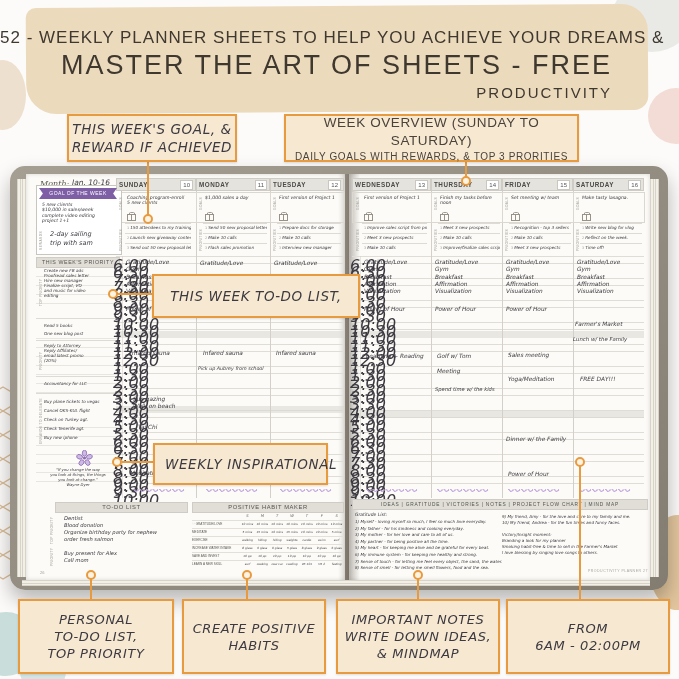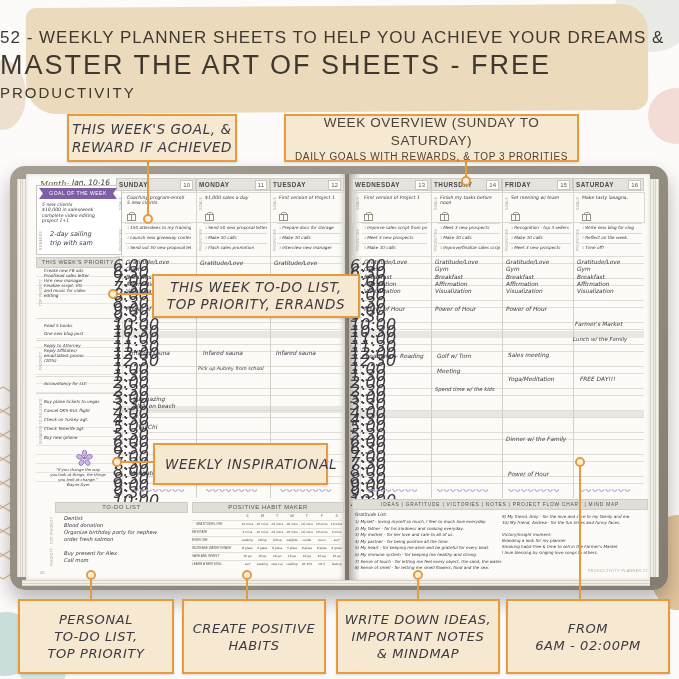--- a/index.html
+++ b/index.html
@@ -4,21 +4,21 @@
 <style>
   html,body{margin:0;padding:0;background:#fdfdfc;}
   .canvas{position:relative;width:679px;height:679px;overflow:hidden;background:#fcfbf9;
           font-family:"Liberation Sans",sans-serif;}
   .abs{position:absolute;}
   
   .blob{position:absolute;border-radius:50%;z-index:0;}
   
   .brush{position:absolute;left:26px;top:6px;width:622px;height:106px;background:#ecdabd;
          border-radius:10px 26px 14px 30px;transform:rotate(-.4deg);z-index:1;}
-  .hl{position:absolute;left:0;width:612px;text-align:left;color:#3e382f;letter-spacing:1px;z-index:2;white-space:nowrap;}
+  .hl{position:absolute;left:0;width:612px;text-align:right;color:#3e382f;letter-spacing:1px;z-index:2;white-space:nowrap;}
   
   .callout{position:absolute;background:#f7e8d2;border:2px solid #e89a3f;z-index:8;
            display:flex;flex-direction:column;justify-content:center;text-align:center;
            color:#4a4339;letter-spacing:.6px;box-shadow:0 1px 2px rgba(0,0,0,.12);}
   .callout span{display:block;}
   .conn{position:absolute;background:#e89a3f;z-index:7;}
   .dot{position:absolute;width:6px;height:6px;border:2px solid #e89a3f;border-radius:50%;background:#fdf3e2;z-index:7;}
   
   .cover{position:absolute;left:10px;top:166px;width:658px;height:424px;border-radius:15px;
          background:linear-gradient(145deg,#a59e93,#837c71);box-shadow:0 10px 20px rgba(0,0,0,.28);z-index:1;}
@@ -570,21 +570,20 @@
       <span>&nbsp;</span>
       <span>Victory/Insight moment:</span>
       <span>Branding a look for my planner</span>
       <span>Smoking habit-free &amp; time to sell in the Farmer's Market</span>
       <span>I love blessing by singing love songs to others.</span>
     </div>
   <div class="footer" style="left:588px;top:569px;">PRODUCTIVITY PLANNER   27</div>
 
   <div class="callout list" style="left:152px;top:274px;width:204px;height:40px;font-size:13.5px;line-height:17px;">
       <span>THIS WEEK TO-DO LIST,</span>
-      <span>TOP PRIORITY, ERRANDS</span>
     </div>
   <div class="conn" style="left:118px;top:293px;width:34px;height:2px;"></div>
   <div class="dot" style="left:108px;top:289px;"></div>
 
   <div class="callout list" style="left:153px;top:443px;width:175px;height:42px;font-size:13.5px;line-height:17px;text-align:left;padding-left:10px;box-sizing:border-box;">
       <span>WEEKLY INSPIRATIONAL</span>
     </div>
   <div class="conn" style="left:122px;top:461px;width:31px;height:2px;"></div>
   <div class="dot" style="left:112px;top:457px;"></div>
 
@@ -600,22 +599,22 @@
   <div class="callout list" style="left:18px;top:599px;width:152px;height:71px;font-size:13px;line-height:17px;">
       <span>PERSONAL</span>
       <span>TO-DO LIST,</span>
       <span>TOP PRIORITY</span>
     </div>
   <div class="callout list" style="left:182px;top:599px;width:140px;height:71px;font-size:13px;line-height:17px;">
       <span>CREATE POSITIVE</span>
       <span>HABITS</span>
     </div>
   <div class="callout list" style="left:336px;top:599px;width:160px;height:71px;font-size:13px;line-height:17px;">
+      <span>IMPORTANT NOTES</span>
       <span>WRITE DOWN IDEAS,</span>
-      <span>IMPORTANT NOTES</span>
       <span>&amp; MINDMAP</span>
     </div>
   <div class="callout list" style="left:506px;top:599px;width:160px;height:71px;font-size:13px;line-height:17px;">
       <span>FROM</span>
       <span>6AM - 02:00PM</span>
     </div>
 
 </div>
 
 </body></html>

